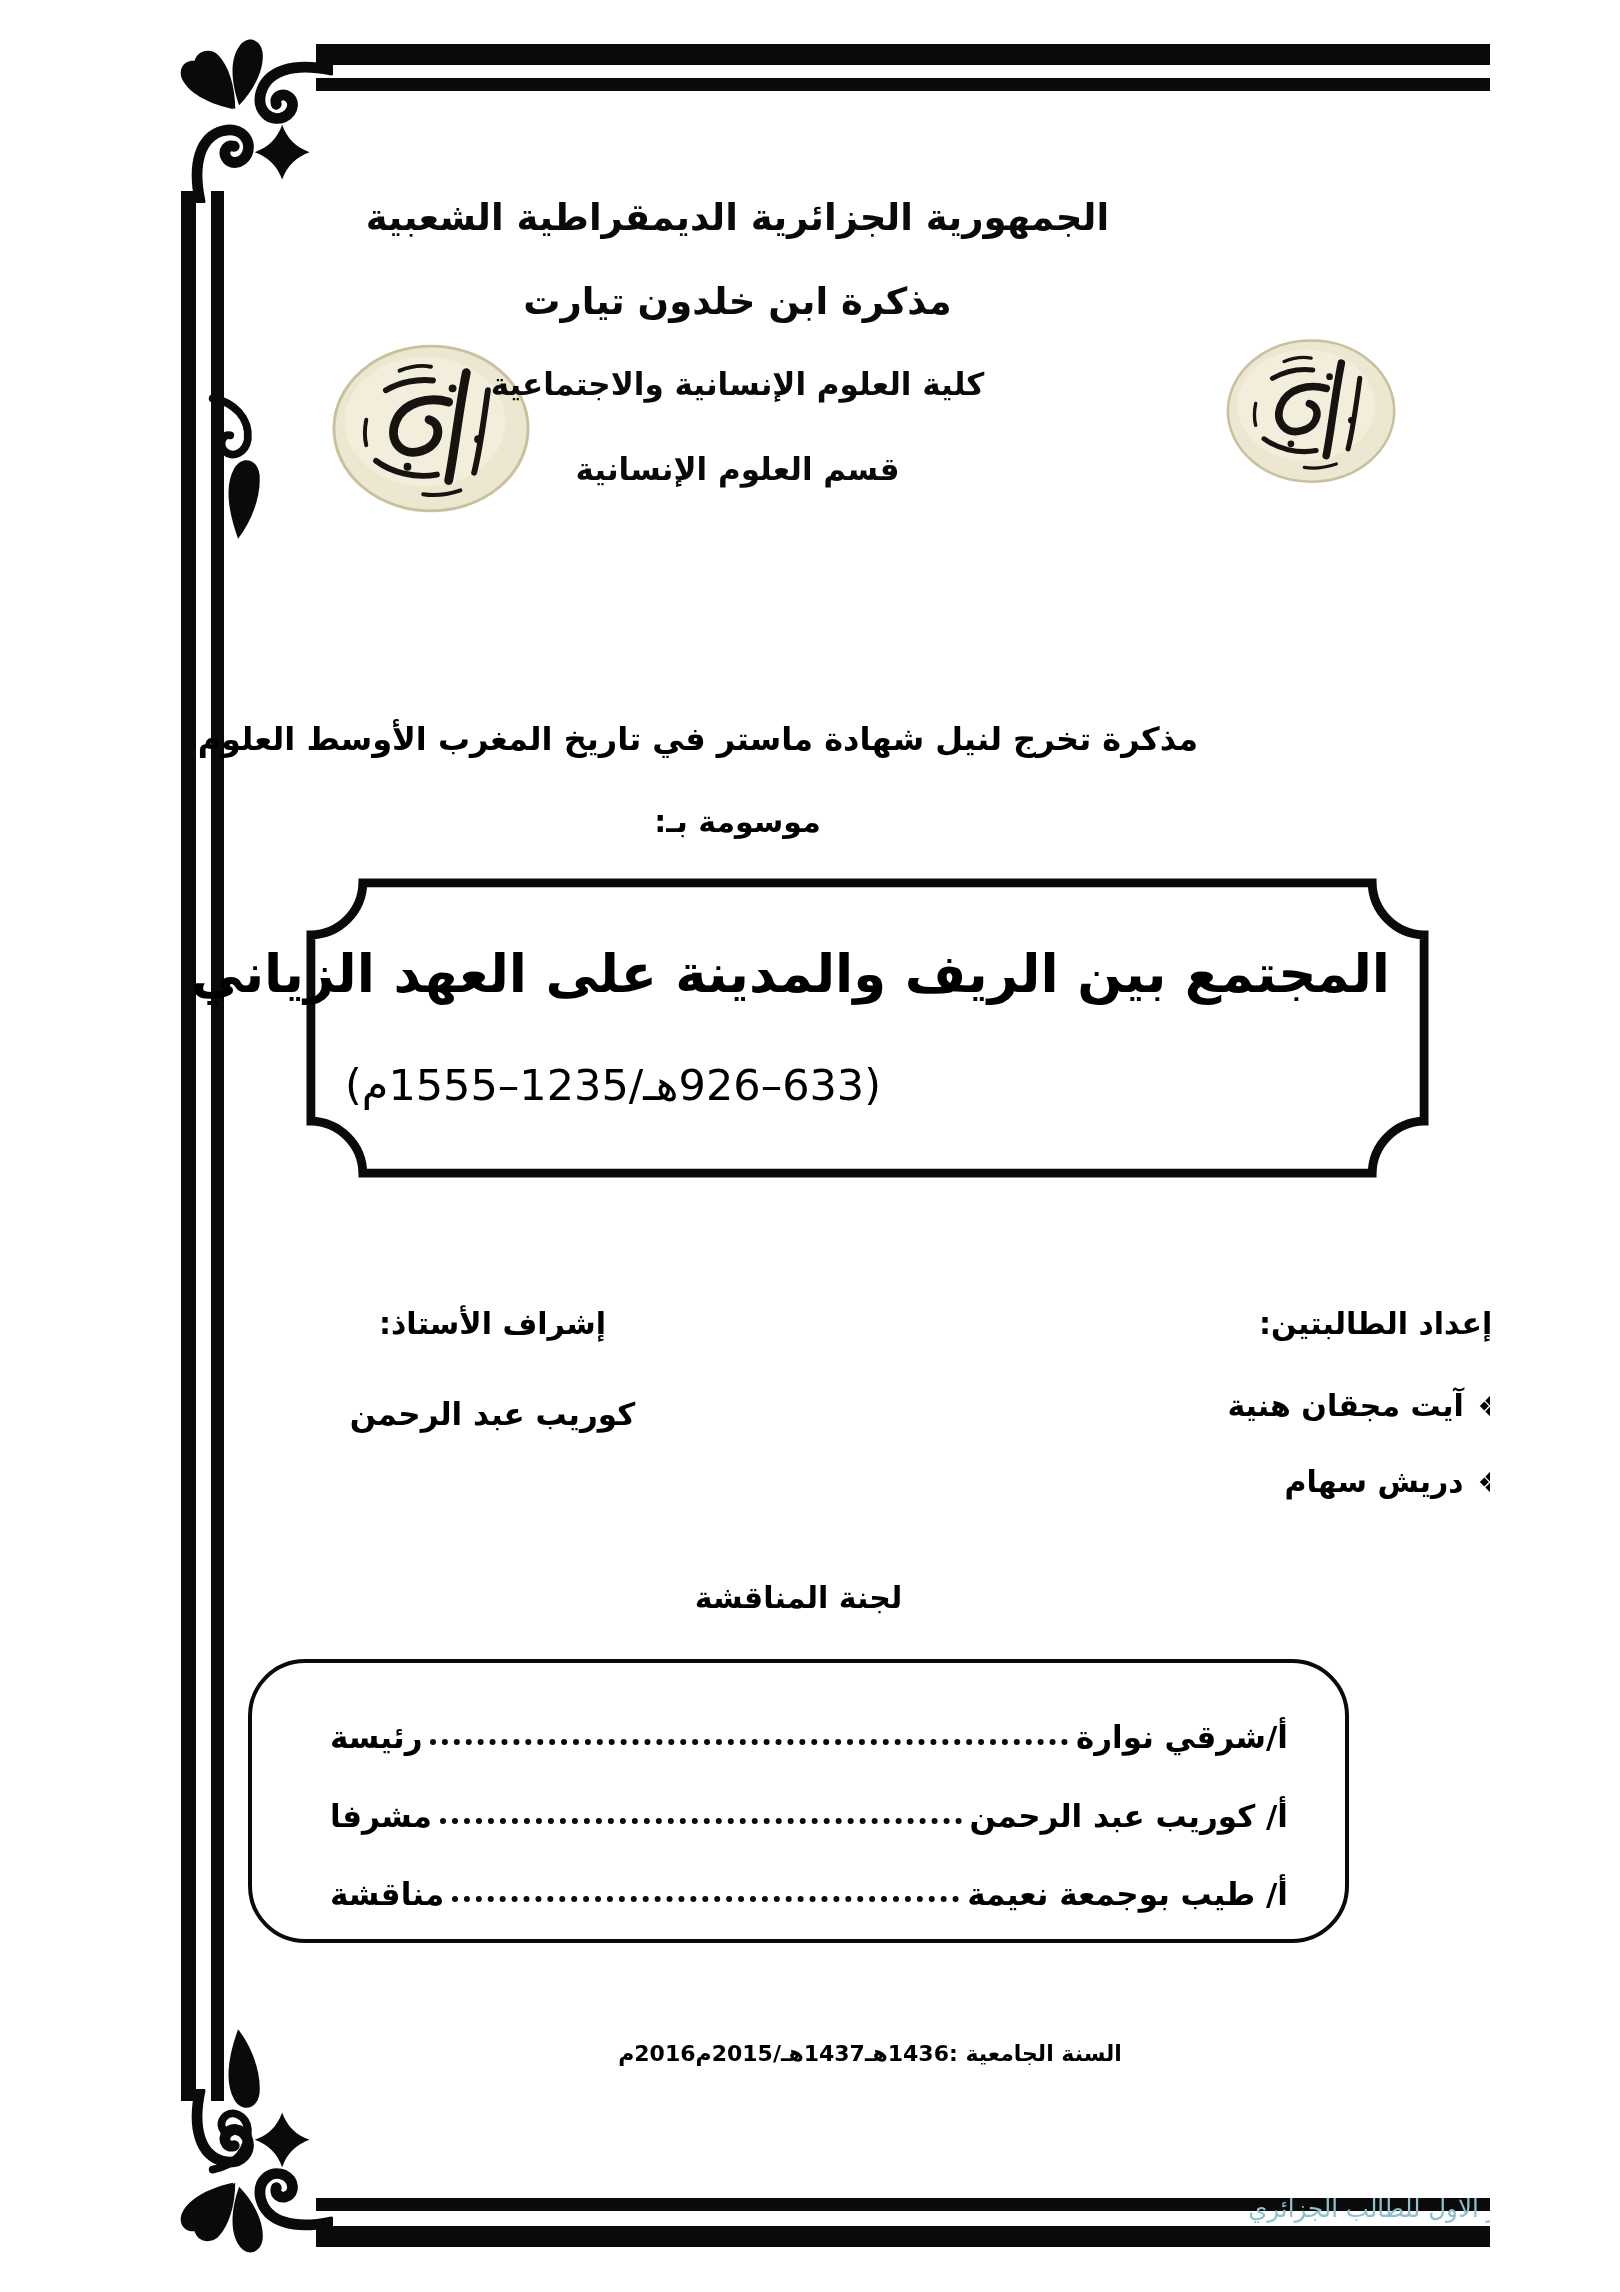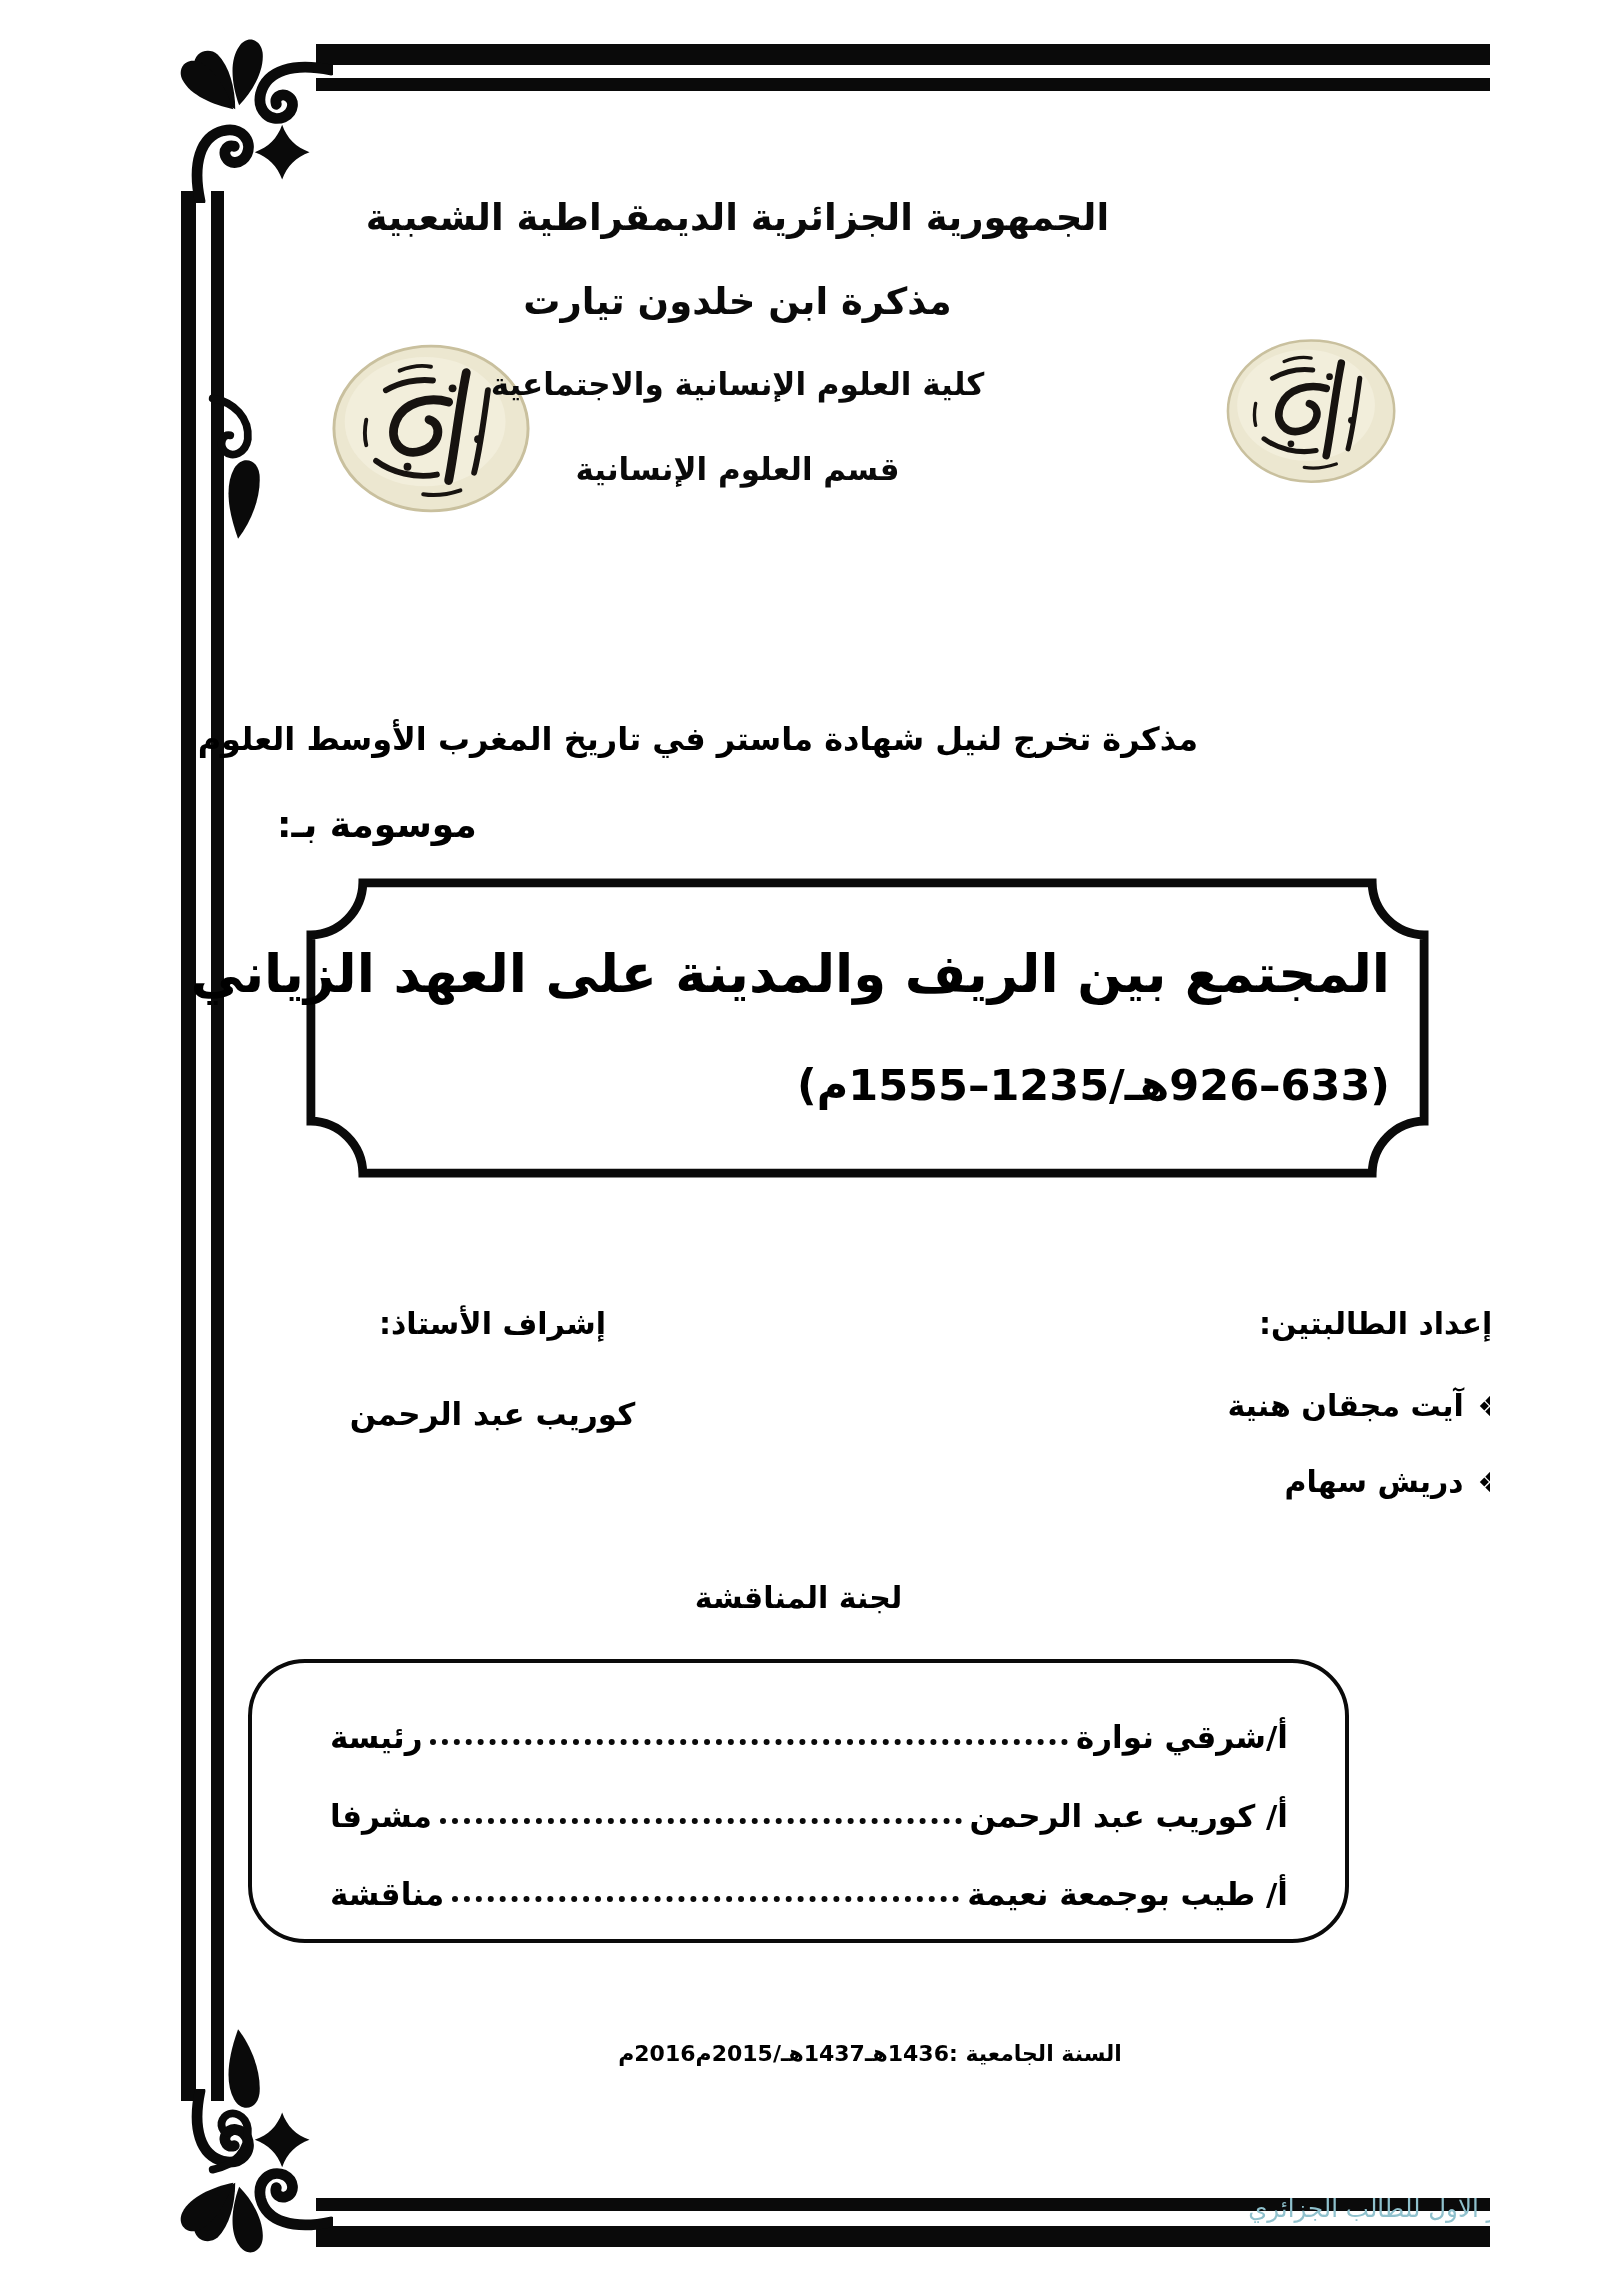--- a/index.html
+++ b/index.html
@@ -46,32 +46,32 @@
   .seal{position:absolute;}
   .seal-left{left:201px;top:343px;width:201px;height:172px;}
   .seal-right{left:1081px;top:338px;width:201px;height:147px;}
   
   .intro-line{
     position:absolute;left:147px;top:720px;width:921px;
     text-align:center;direction:rtl;font-weight:bold;font-size:32px;white-space:nowrap;
   }
   .intro-label{
     position:absolute;left:147px;top:804px;width:921px;
-    text-align:left;direction:rtl;font-weight:bold;font-size:36px;
+    text-align:center;direction:rtl;font-weight:bold;font-size:30px;
   }
   
   .title-box{position:absolute;left:176px;top:878px;width:1123px;height:300px;}
   .title-box svg.frame{position:absolute;left:0;top:0;width:100%;height:100%;}
   .title-text{
     position:absolute;left:39px;top:61px;width:1045px;
     text-align:center;direction:rtl;font-weight:bold;font-size:53px;line-height:69px;white-space:nowrap;
   }
   .title-dates{
     position:absolute;left:39px;top:182px;width:1045px;
-    text-align:right;direction:rtl;font-weight:bold;font-size:43px;white-space:nowrap;
+    text-align:left;direction:rtl;font-weight:normal;font-size:43px;white-space:nowrap;
   }
   
   .students-block{position:absolute;left:921px;top:1306px;width:451px;direction:rtl;text-align:right;}
   .students-heading{font-weight:bold;font-size:30px;margin-bottom:47px;padding-right:9.8px;}
   .student-row{font-weight:bold;font-size:30px;margin-bottom:41px;white-space:nowrap;}
   .student-bullet{display:inline-block;margin-left:13.7px;font-size:27.4px;}
   .supervisor-block{position:absolute;left:147px;top:1306px;width:431px;direction:rtl;text-align:center;}
   .supervisor-heading{font-weight:bold;font-size:30px;margin-bottom:55px;}
   .supervisor-name{font-weight:bold;font-size:31px;white-space:nowrap;}
   

